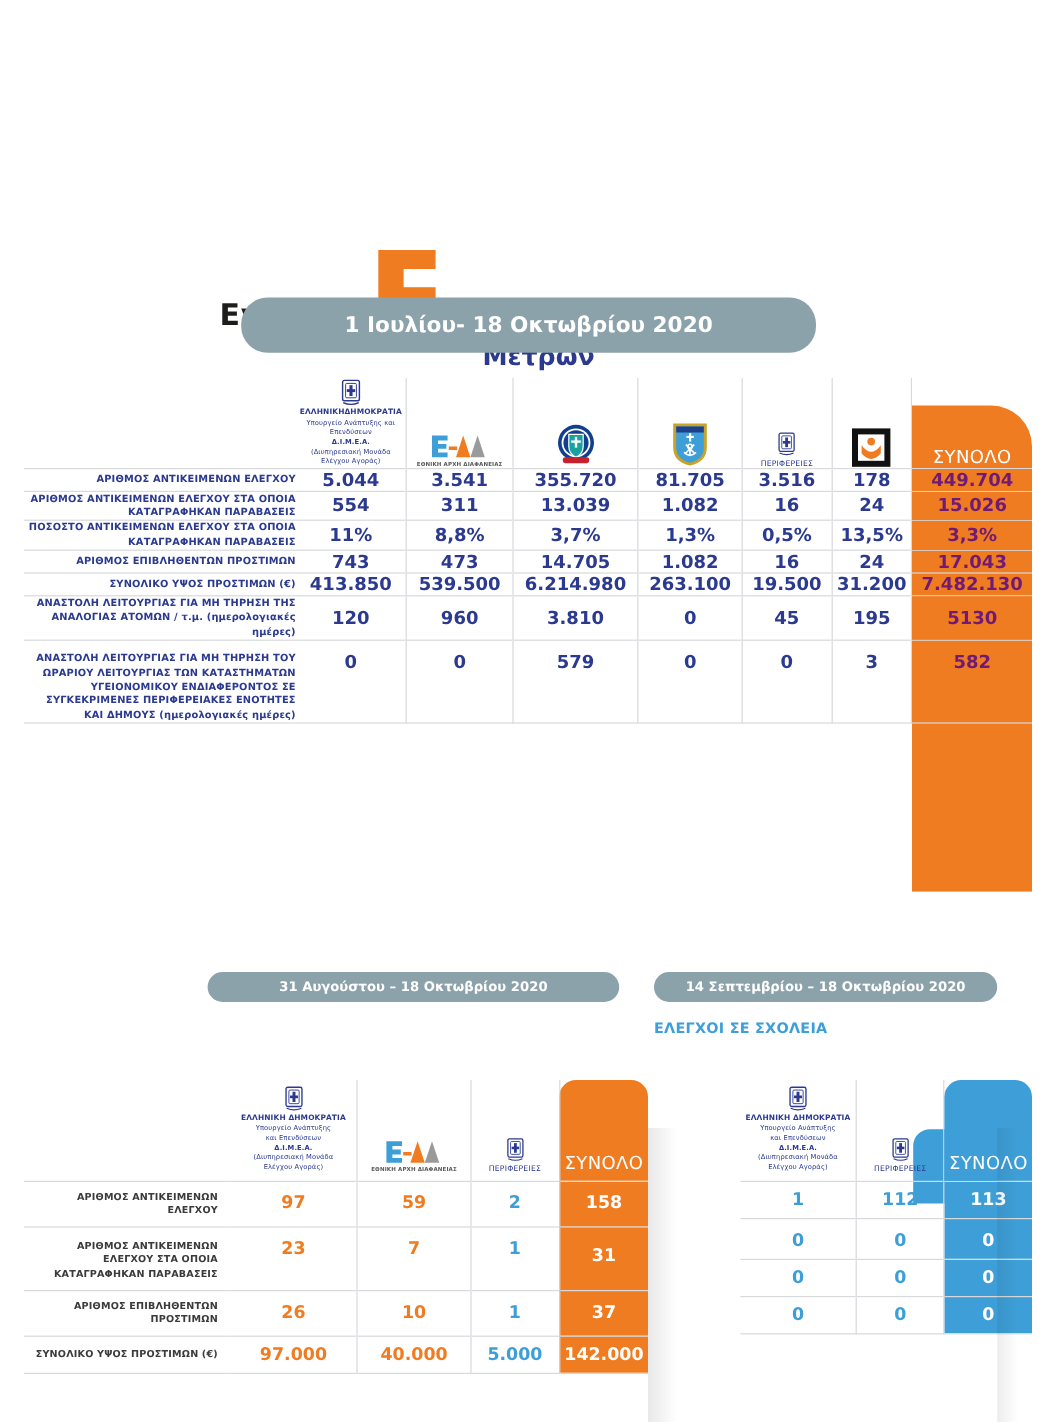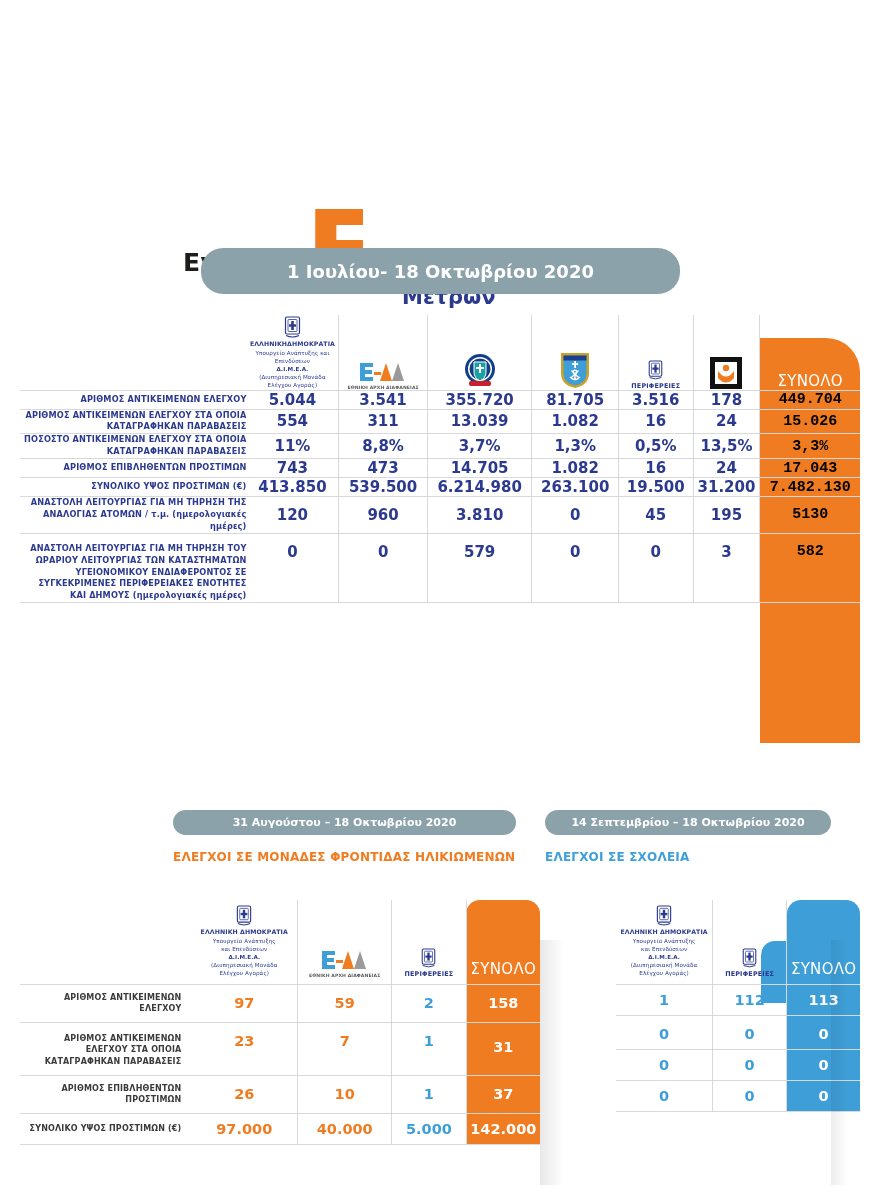--- a/index.html
+++ b/index.html
@@ -84,21 +84,21 @@
     letter-spacing:.15px;line-height:1.45;padding:7px 10px 7px 4px;
     border-top:1px solid #d7d9dc;vertical-align:middle;width:230px;
   }
   .val{
     text-align:center;font-size:15px;font-weight:bold;color:#2b3a8f;
     border-top:1px solid #d7d9dc;border-right:1px solid #d7d9dc;
     vertical-align:middle;padding:7px 2px;
   }
   .val.noborder{border-right:none;}
   .total{
-    background:#f07c21;color:#000000;font-family:Liberation Mono, monospace;
+    background:#f07c21;color:#701a75;
   }
   .tbl-main tr:last-child .val{border-bottom:1px solid #d7d9dc;}
   .tbl-main tr:last-child .rowlabel{border-bottom:1px solid #d7d9dc;}
 
   
   .orange-cap{
     position:absolute;left:760px;top:338px;width:100px;height:79px;
     background:#f07c21;border-radius:0 34px 0 0;z-index:0;
   }
   .orange-body{
@@ -112,21 +112,21 @@
 
   
   .logo{display:block;margin:0 auto;}
   .emblem{display:block;margin:0 auto 2px auto;}
   .cap-txt{
     font-size:5.6px;color:#2b3a8f;font-weight:bold;line-height:1.45;
     text-align:center;letter-spacing:.1px;
   }
   .cap-txt .b{font-size:6.2px;}
   .cap-txt .n{font-weight:normal;}
-  .perif{font-size:6.4px;color:#2b3a8f;font-weight:bold;letter-spacing:.2px;}
+  .perif{font-size:6.4px;color:#2b3a8f;font-weight:normal;letter-spacing:.2px;}
   .synolo{
     font-size:15px;font-weight:normal;color:#ffffff;text-align:center;
     letter-spacing:.3px;
   }
   .eadcap{font-size:4.6px;color:#5b5b5b;font-weight:bold;letter-spacing:.1px;text-align:center;}
 
   
   .tbl-a{left:20px;top:900px;width:520px;}
   .tbl-b{left:560px;top:900px;width:300px;}
   .tbl-a .rowlabel{width:172px;font-size:8px;color:#3b3b3b;}
@@ -318,21 +318,20 @@
         <td class="val" style="vertical-align:top;padding-top:9px;">0</td>
         <td class="val" style="vertical-align:top;padding-top:9px;">0</td>
         <td class="val" style="vertical-align:top;padding-top:9px;">3</td>
         <td class="val noborder total" style="vertical-align:top;padding-top:9px;position:relative;z-index:2;border-radius:17px;">582</td>
       </tr>
     </tbody>
   </table>
 
   <div class="pill-sm pill-a">31 Αυγούστου – 18 Οκτωβρίου 2020</div>
   <div class="pill-sm pill-b">14 Σεπτεμβρίου – 18 Οκτωβρίου 2020</div>
-  <div class="sub-title sub-a">ΕΛΕΓΧΟΙ ΣΕ ΜΟΝΑΔΕΣ ΦΡΟΝΤΙΔΑΣ ΗΛΙΚΙΩΜΕΝΩΝ</div>
   <div class="sub-title sub-b">ΕΛΕΓΧΟΙ ΣΕ ΣΧΟΛΕΙΑ</div>
 
   <div class="blue-cap"></div>
 
   <table class="tbl tbl-a">
     <thead>
       <tr>
         <th style="width:172px;border:none;"></th>
         <th class="hcell" style="width:110px;">
           <svg class="emblem" width="18" height="22" viewBox="0 0 19 23">

